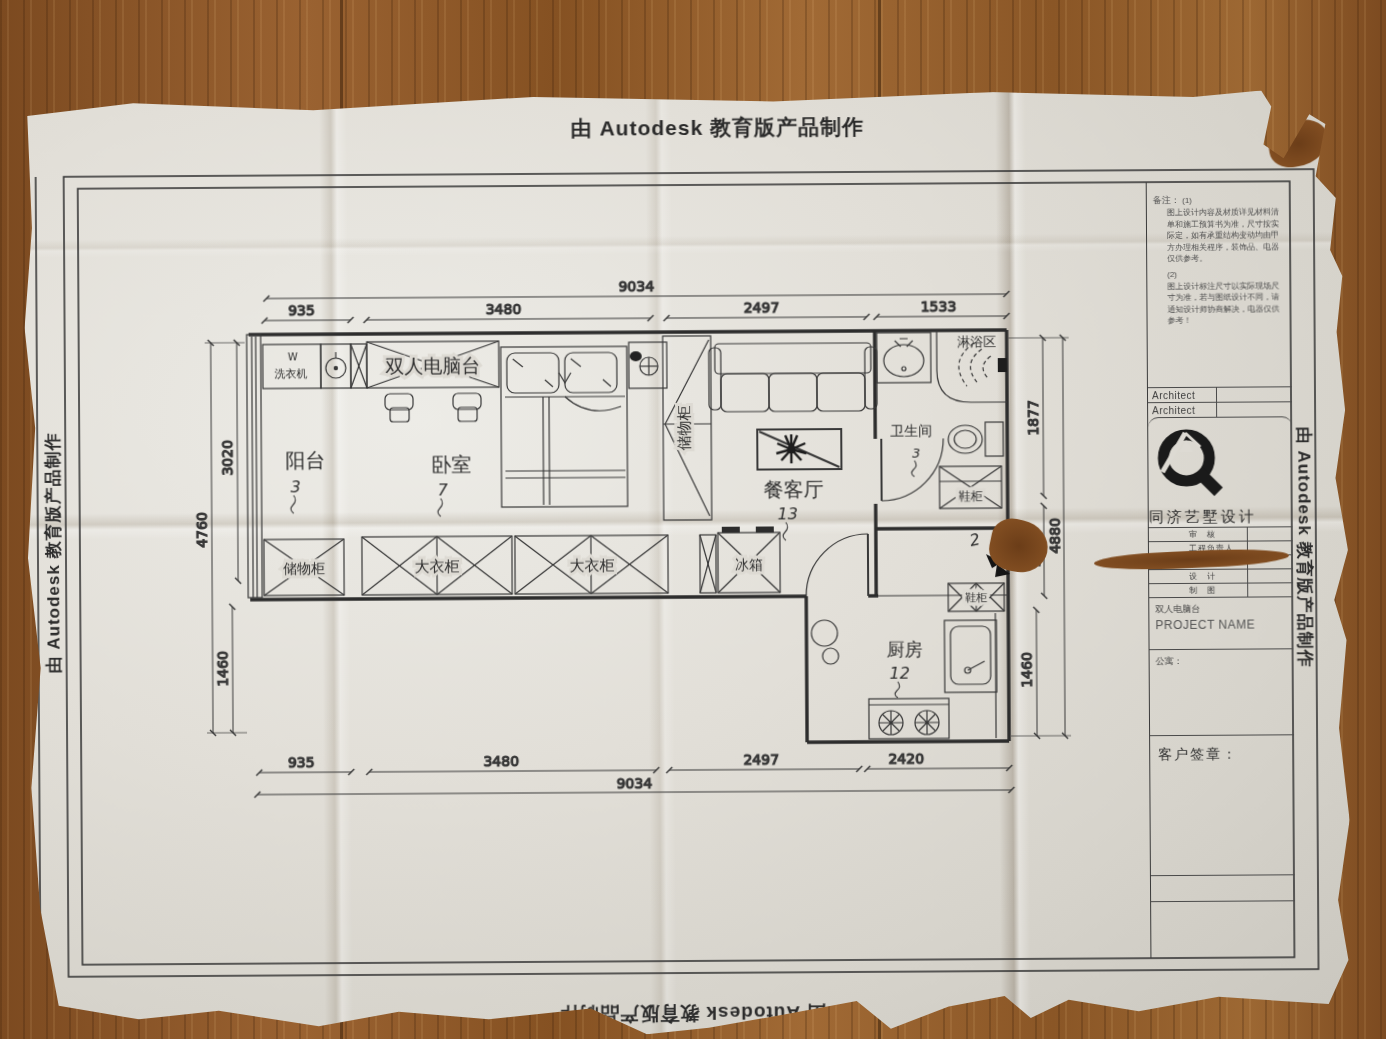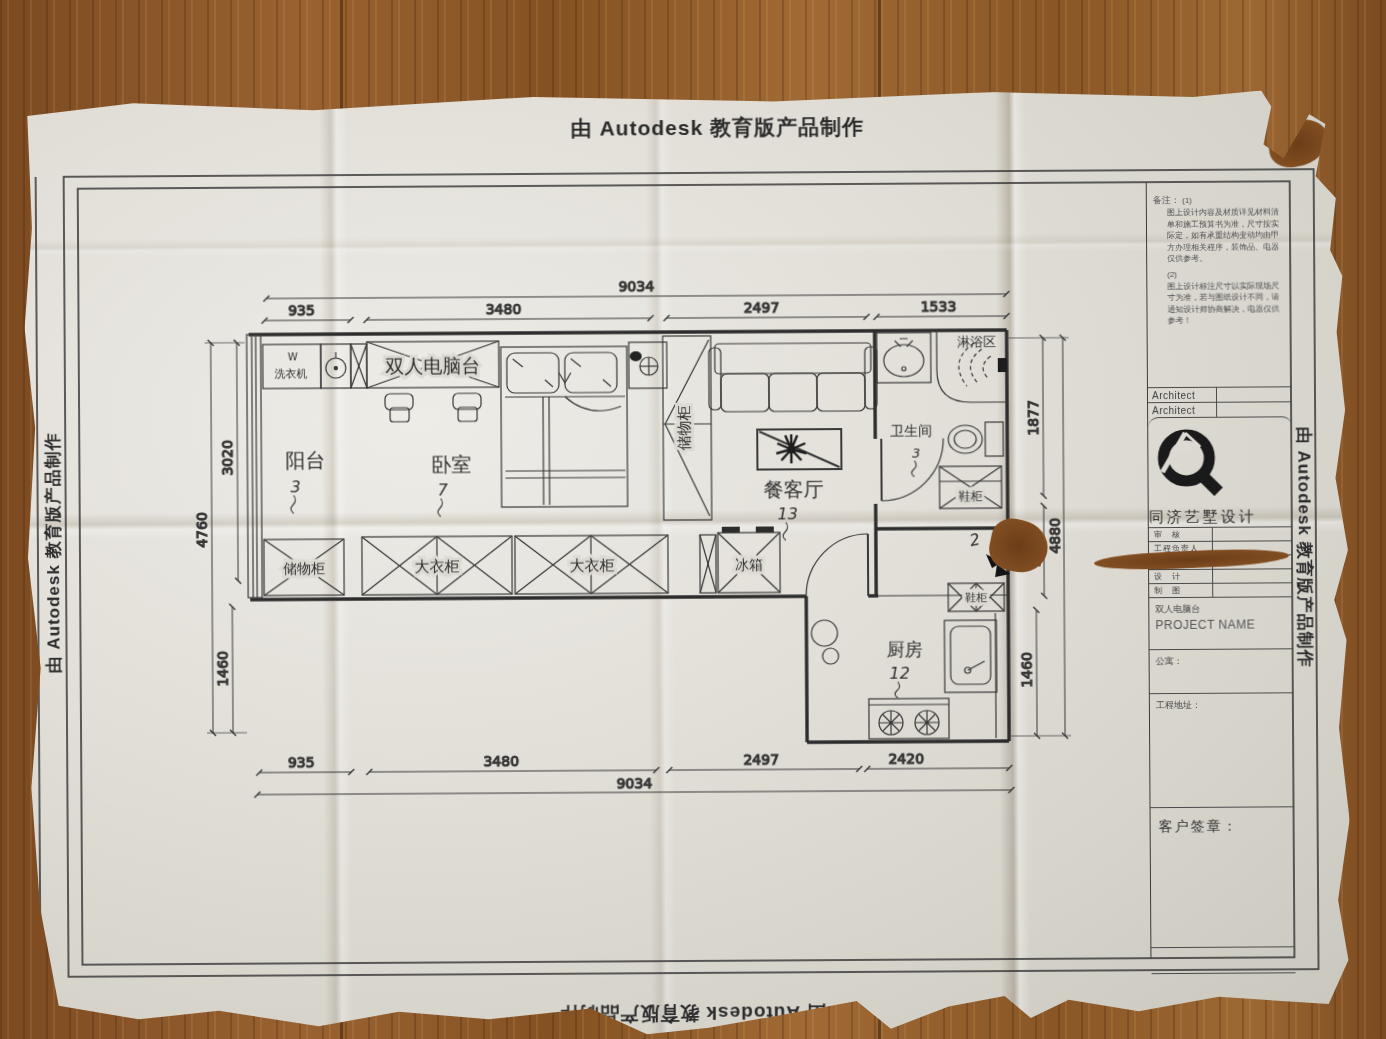--- a/index.html
+++ b/index.html
@@ -33,21 +33,21 @@
   .halo{paint-order:stroke;stroke:#dddad3;stroke-width:6px;}
   
   .tb{position:absolute;left:1132px;top:101px;width:144px;height:776px;border-left:1.5px solid #3a3a3a;color:#3e3e3e;}
   .tb-sec{box-sizing:border-box;border-top:1px solid #4a4a4a;position:relative;overflow:hidden;}
   .tb-notes{height:205px;border-top:none;padding:12px 6px 0 6px;font-size:8px;line-height:1.45;color:#4d4d4d;}
   .tb-notes .nlabel{font-weight:400;font-size:9px;}
   .tb-notes p{margin:0 0 4px 14px;}
   .tb-row{height:15px;display:flex;font-size:10px;}
   .tb-row .cell-l{width:64px;border-right:1px solid #4a4a4a;display:flex;align-items:center;padding-left:4px;letter-spacing:.5px;}
   .tb-srow{height:14px;display:flex;font-size:8px;}
-  .tb-srow .cell-l{width:58px;border-right:1px solid #4a4a4a;display:flex;align-items:center;padding-left:5px;letter-spacing:1px;}
+  .tb-srow .cell-l{width:58px;border-right:1px solid #4a4a4a;display:flex;align-items:center;padding-left:5px;letter-spacing:1px;margin-left:35px;}
   .tb-logo{height:110px;border-radius:10px;}
   .tb-company{font-size:15px;letter-spacing:3px;color:#2d2d2d;margin-top:2px;}
   .tb-label{font-size:9px;padding:5px 0 0 6px;}
   .tb-label-en{font-size:12px;padding:2px 0 0 6px;letter-spacing:.5px;color:#555;}
   .tb-sign{font-size:14px;padding:10px 0 0 8px;letter-spacing:2px;color:#2e2e2e;}
   .tear{position:absolute;background:radial-gradient(#6b3d18,#8a5425);}
 </style>
 </head>
 <body>
 
@@ -392,23 +392,20 @@
     <div class="tb-sec tb-srow">
       <div class="cell-l">制　图</div>
     </div>
     <div class="tb-sec" style="height:52px;border-top-width:1.5px;">
       <div class="tb-label">双人电脑台</div>
       <div class="tb-label-en">PROJECT NAME</div>
     </div>
     <div class="tb-sec" style="height:44px;font-family:Liberation Serif, serif;">
       <div class="tb-label">公寓：</div>
     </div>
-    <div class="tb-sec" style="height:72px;">
-      <div class="tb-label">工程地址：</div>
-    </div>
     <div class="tb-sec" style="height:140px;border-top-width:1.5px;margin-top:42px;">
       <div class="tb-sign">客户签章：</div>
     </div>
     <div class="tb-sec" style="height:26px;"></div>
     <div class="tb-sec" style="height:26px;"></div>
   </div>
 
   <div class="tear" style="left:974px;top:438px;width:58px;height:52px;border-radius:42% 58% 55% 45%;transform:rotate(12deg);"></div>
   <div class="tear" style="left:1078px;top:470px;width:195px;height:17px;border-radius:50%/62%;transform:rotate(-2deg);"></div>
   <div class="tear" style="left:1255px;top:40px;width:60px;height:46px;border-radius:55% 45% 60% 40%;transform:rotate(-8deg);"></div>

